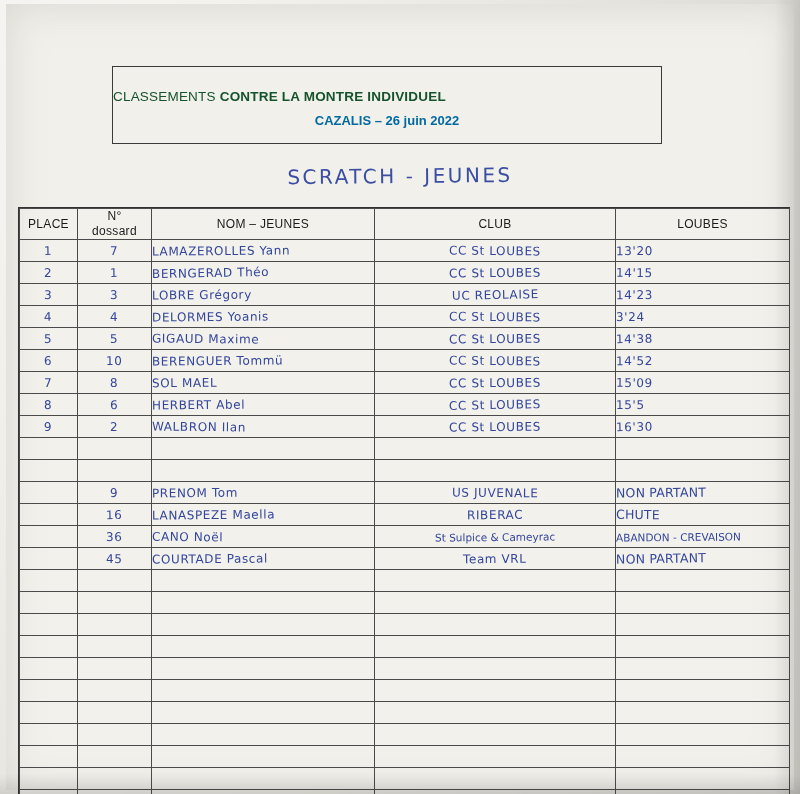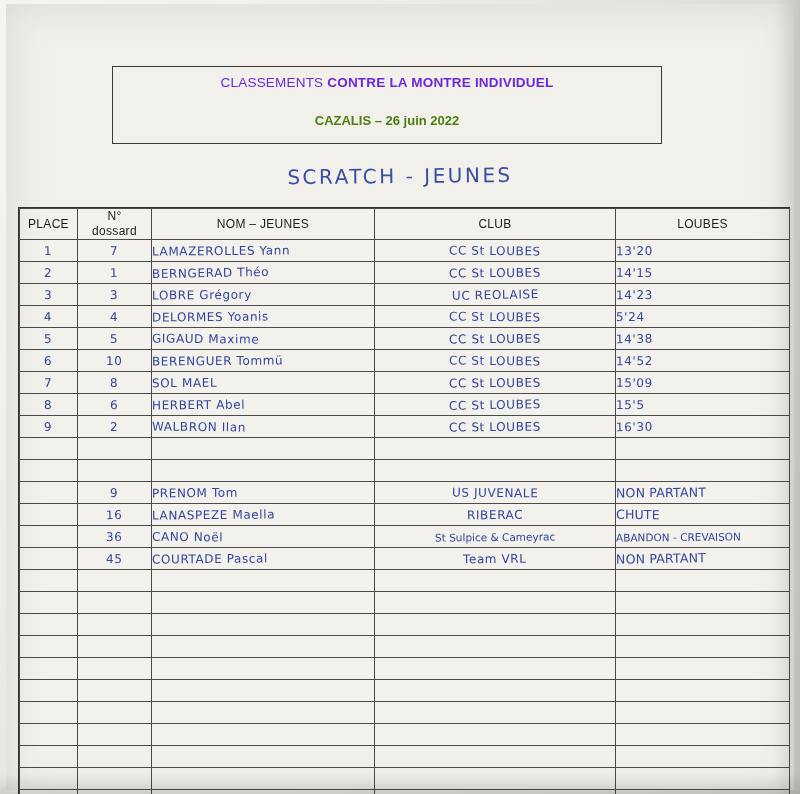--- a/index.html
+++ b/index.html
@@ -44,37 +44,37 @@
     position: absolute;
     left: 106px;
     top: 62px;
     width: 550px;
     height: 78px;
     border: 1.5px solid #3a3a3a;
     box-sizing: border-box;
   }
   .header-line1 {
     position: absolute;
-    top: 8px;
+    top: 22px;
     width: 100%;
-    text-align: center;
+    text-align: left;
     font-size: 13.5px;
     letter-spacing: 0.2px;
-    color: #6d28d9;
+    color: #14532d;
   }
   .header-line1 .light { font-weight: 400; }
   .header-line1 .bold { font-weight: 700; }
   .header-line2 {
     position: absolute;
     top: 46px;
     width: 100%;
     text-align: center;
     font-size: 13px;
     font-weight: 700;
-    color: #4d7c0f;
+    color: #0369a1;
   }
   .section-title {
     position: absolute;
     left: 0;
     top: 160px;
     width: 788px;
     text-align: center;
     font-size: 20px;
     letter-spacing: 2.5px;
     color: #3a4ea3;
@@ -211,21 +211,21 @@
             <td class="hw center"><span class="tilt2">3</span></td>
             <td class="hw"><span class="tilt2">LOBRE Grégory</span></td>
             <td class="hw center"><span class="tilt1">UC REOLAISE</span></td>
             <td class="hw"><span class="tilt2">14'23</span></td>
           </tr>
           <tr>
             <td class="hw center"><span class="tilt4">4</span></td>
             <td class="hw center"><span class="tilt2">4</span></td>
             <td class="hw"><span class="tilt2">DELORMES Yoanis</span></td>
             <td class="hw center"><span class="tilt3">CC St LOUBES</span></td>
-            <td class="hw"><span class="tilt2">5'24</span></td>
+            <td class="hw"><span class="tilt2">3'24</span></td>
           </tr>
           <tr>
             <td class="hw center"><span class="tilt2">5</span></td>
             <td class="hw center"><span class="tilt1">5</span></td>
             <td class="hw"><span class="tilt3">GIGAUD Maxime</span></td>
             <td class="hw center"><span class="tilt2">CC St LOUBES</span></td>
             <td class="hw"><span class="tilt1">14'38</span></td>
           </tr>
           <tr>
             <td class="hw center"><span class="tilt1">6</span></td>

